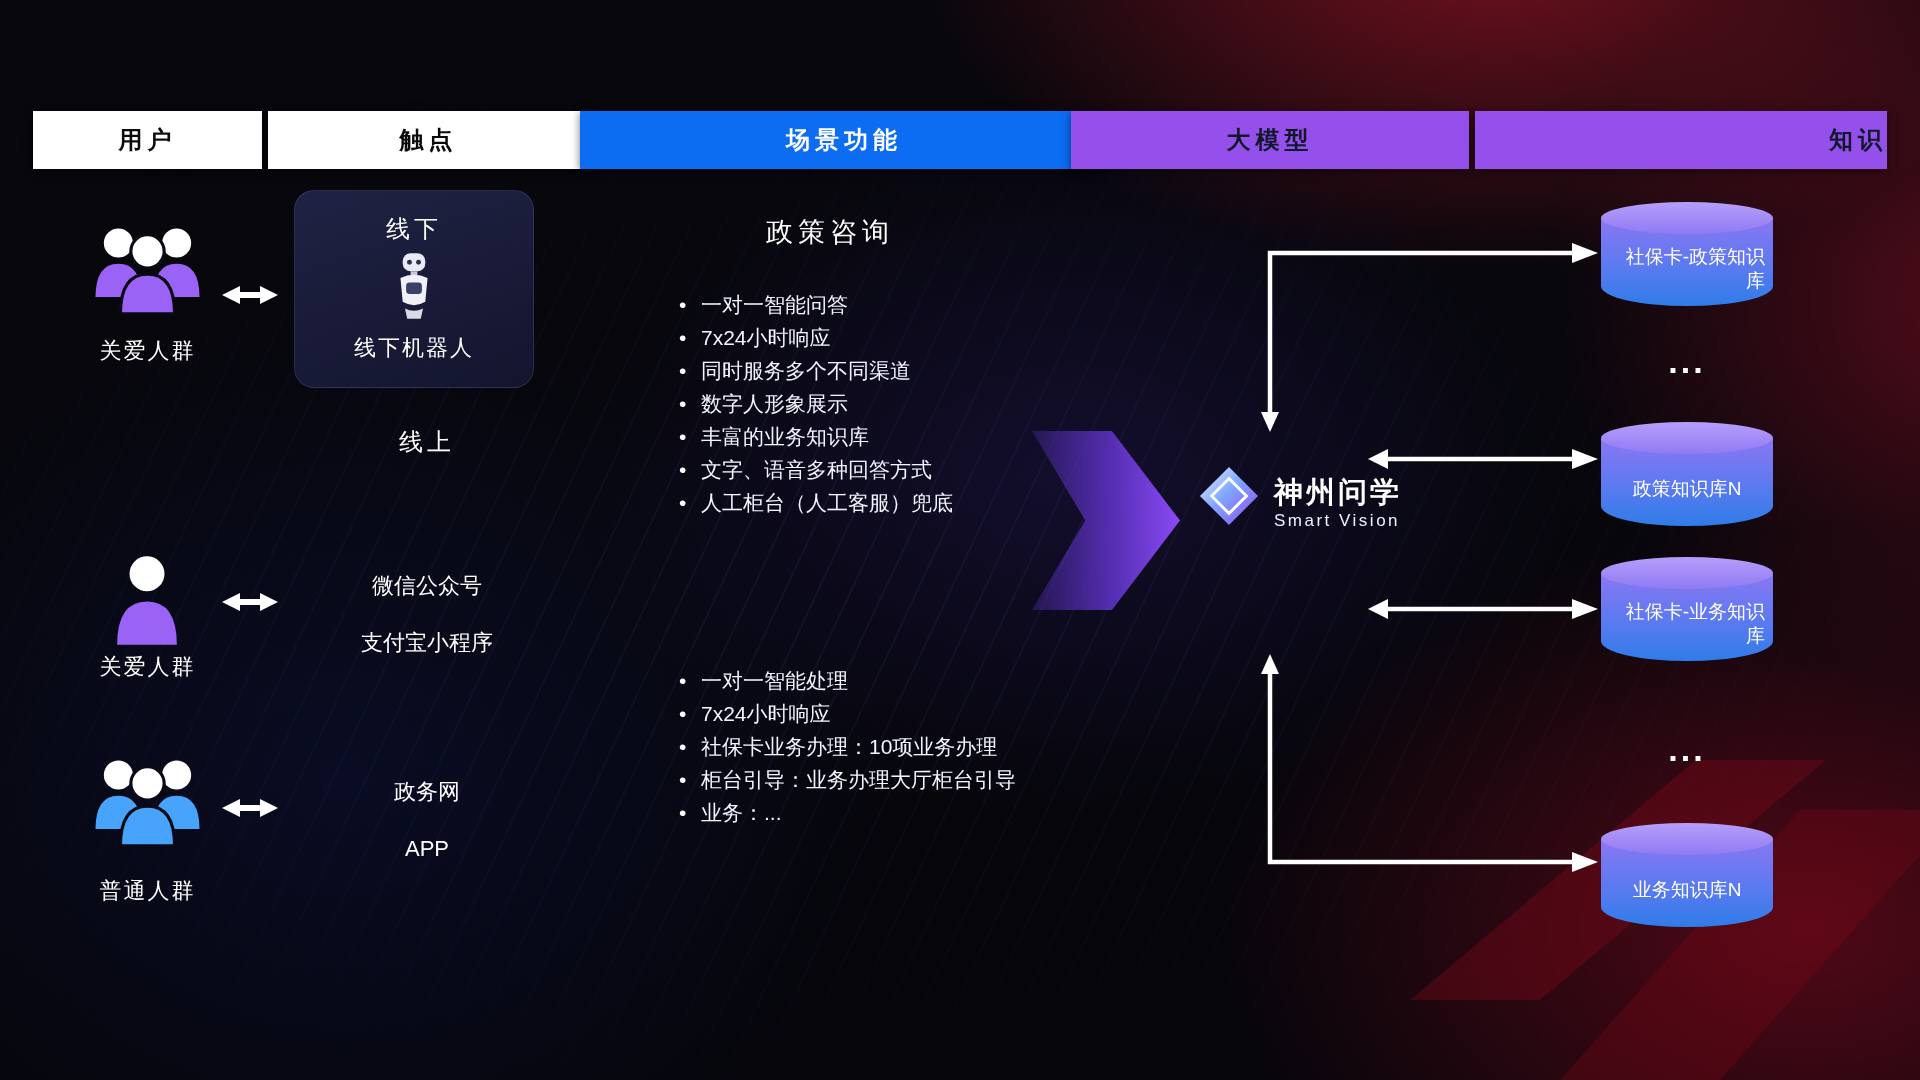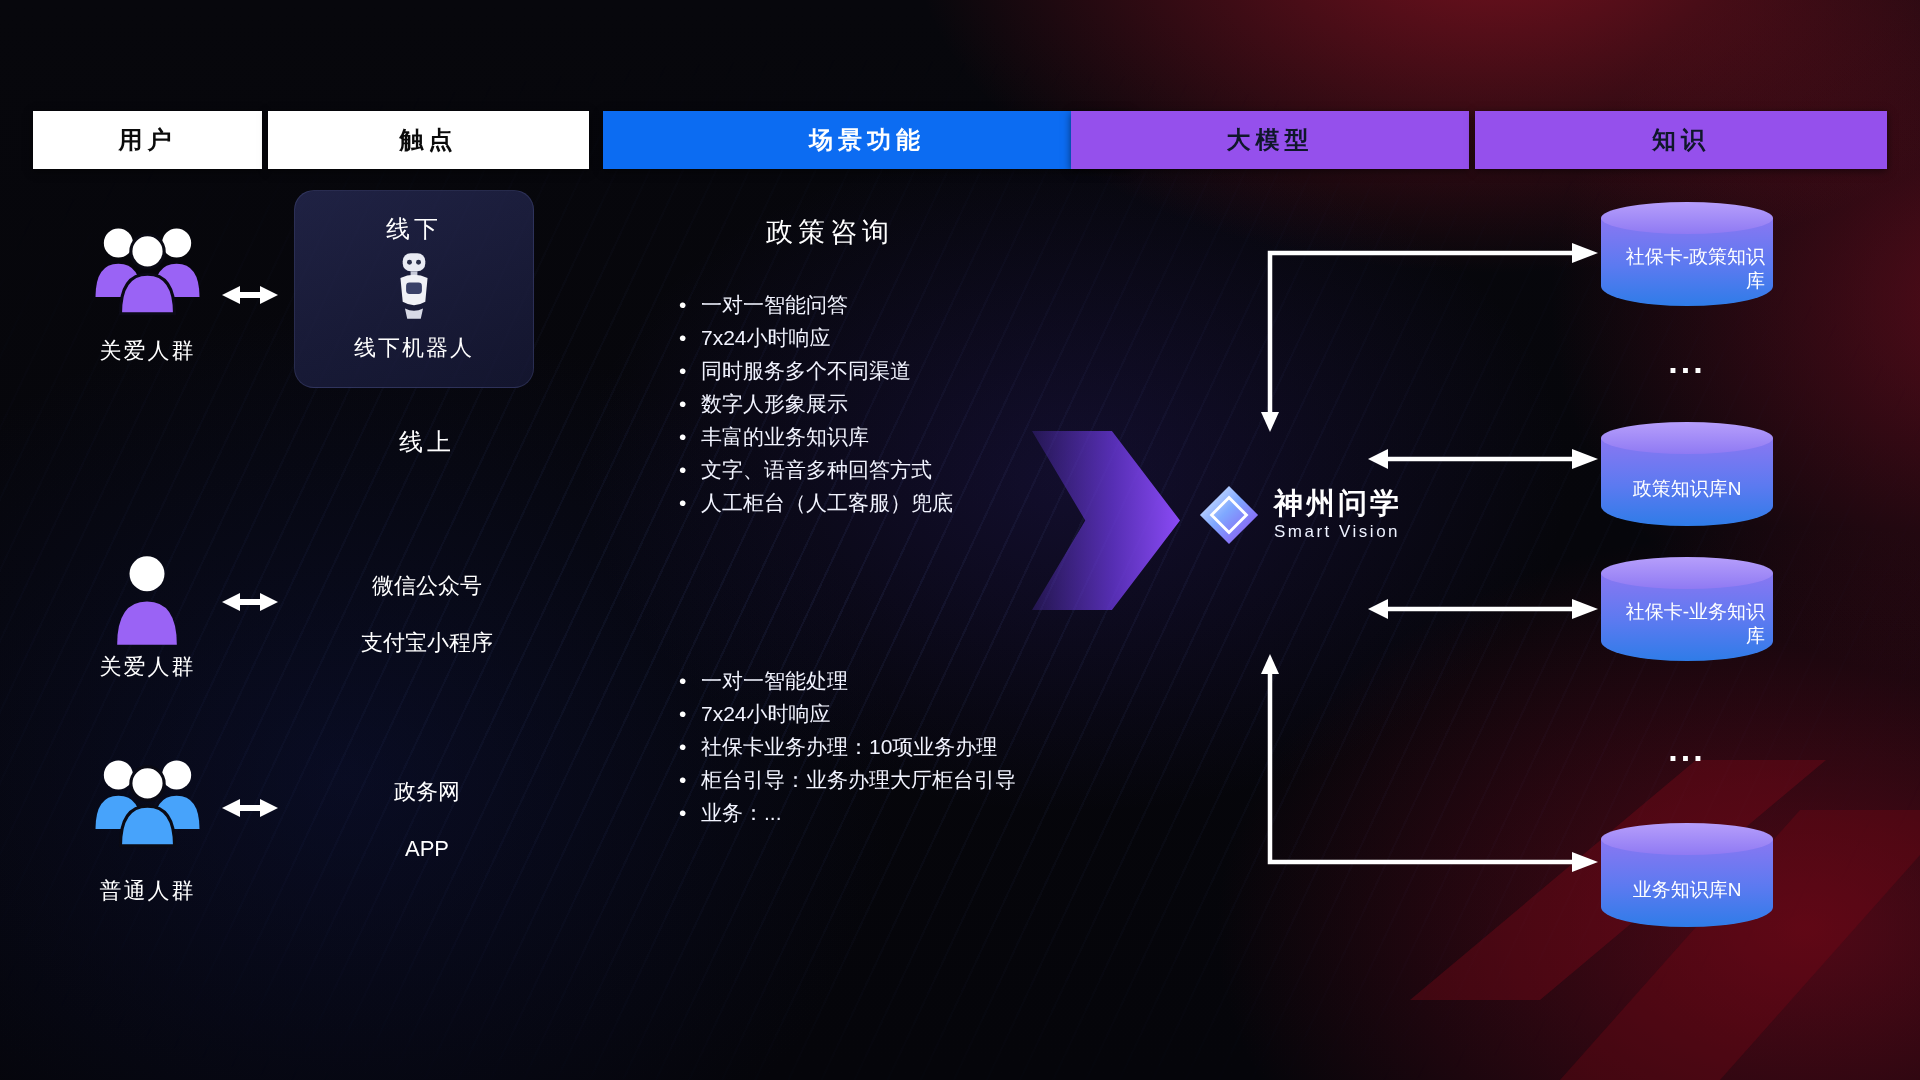--- a/index.html
+++ b/index.html
@@ -53,21 +53,21 @@
 
   .sc-head{ left:620px; width:420px; text-align:center; font-size:27px; letter-spacing:5px; }
   .sc-list{ position:absolute; left:677px; z-index:3; list-style:none; }
   .sc-list li{ position:relative; padding-left:24px; font-size:21px; line-height:33px; color:#f2f4ff; }
   .sc-list li::before{ content:"•"; position:absolute; left:2px; top:0; color:#fff; }
 
   .flow-arrow{ position:absolute; left:1032px; top:431px; width:148px; height:179px; z-index:2;
     background:linear-gradient(90deg, rgba(66,38,148,0.40) 0%, rgba(104,55,215,0.80) 55%, #8a4af5 100%);
     clip-path:polygon(0% 0%, 54% 0%, 100% 50%, 54% 100%, 0% 100%, 36% 50%); }
 
-  .logo{ position:absolute; left:1198px; top:484px; z-index:3; display:flex; }
+  .logo{ position:absolute; left:1198px; top:465px; z-index:3; display:flex;align-items:flex-end; }
   .logo-text{ margin-left:14px; }
   .logo-name{ font-size:29px; font-weight:bold; letter-spacing:3px; line-height:34px; margin-top:2px; }
   .logo-sub{ font-size:17px; letter-spacing:2.5px; color:#eef2ff; margin-top:2px; }
 
   .cyl{ position:absolute; left:1601px; width:172px; height:106px; z-index:3; }
   .cyl-top{ position:absolute; top:0; left:0; width:172px; height:32px; border-radius:50%;
             background:linear-gradient(180deg,#b69efb,#8f7af3); z-index:2; }
   .cyl-body{ position:absolute; top:16px; left:0; width:172px; height:88px;
             background:linear-gradient(180deg,#8a77f2 0%, #5b7af0 55%, #2f7ce8 100%);
             border-radius:0 0 86px 86px / 0 0 20px 20px;
@@ -85,27 +85,27 @@
   <div class="streaks"></div>
   <div class="bg-chev chev1"></div>
   <div class="bg-chev chev2"></div>
 
   <div class="hdr hdr-white" style="left:33px;width:229px;">
       <span>用户</span>
     </div>
   <div class="hdr hdr-white" style="left:268px;width:321px;">
       <span>触点</span>
     </div>
-  <div class="hdr hdr-blue" style="left:603px;width:528px;text-align:center;">
+  <div class="hdr hdr-blue" style="left:580px;width:528px;text-align:center;">
       <span>场景功能</span>
     </div>
   <div class="hdr hdr-purple" style="left:1071px;width:398px;">
       <span>大模型</span>
     </div>
-  <div class="hdr hdr-purple" style="left:1475px;width:412px;">
+  <div class="hdr hdr-purple" style="left:1475px;width:412px;justify-content:flex-end;">
       <span>知识</span>
     </div>
 
   <div class="icon-wrap" style="left:85px;top:216px;">
     <svg viewBox="0 0 120 100" width="125" height="104">
       <circle cx="32" cy="26" r="14" fill="#ffffff"></circle>
       <path d="M10 78 Q10 46 32 46 Q54 46 54 78 Z" fill="#9a63f5"></path>
       <circle cx="88" cy="26" r="14" fill="#ffffff"></circle>
       <path d="M66 78 Q66 46 88 46 Q110 46 110 78 Z" fill="#9a63f5"></path>
       <circle cx="60" cy="34" r="16" fill="#ffffff" stroke="#0a0a14" stroke-width="3"></circle>

